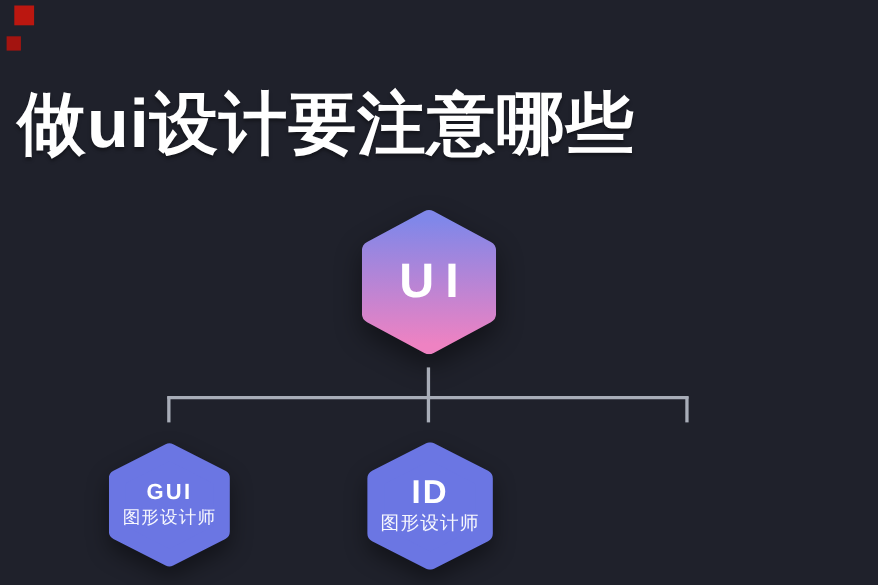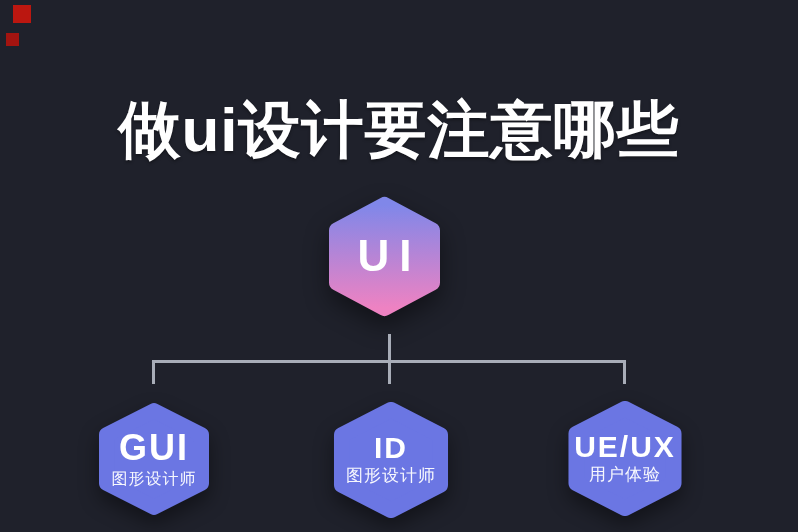--- a/index.html
+++ b/index.html
@@ -13,36 +13,36 @@
   }
 
   
   .red-sq { position: absolute; }
   .red-sq.sq1 { left: 13px; top: 5px;  width: 18px; height: 18px; background: var(--corner-mark-1, #bb1710); }
   .red-sq.sq2 { left: 6px;  top: 33px; width: 13px; height: 13px; background: var(--corner-mark-2, #a31410); }
 
   
   .title {
     position: absolute;
-    left: 0; right: 0; top: 96px;
+    left: 0; right: 0; top: 80px;
     margin: 0;
-    text-align: center;
     font-size: 62px;
     line-height: 1.1;
     font-weight: 900;
     letter-spacing: 1px;
     color: var(--title-text, #ffffff);
     text-shadow: 0 2px 3px rgba(0,0,0,.35);
+    padding-left: 16px;
   }
 
   
   .root-hex {
     position: absolute;
     left: 329px; top: 191px;
-    width: 111px; height: 131px;
+    width: 122px; height: 131px;
   }
   .root-hex svg { display: block; width: 100%; height: 100%;
     filter: drop-shadow(0 10px 12px rgba(0,0,0,.45)); }
   .root-label {
     position: absolute; left: 50%; top: 50%;
     transform: translate(-50%, -52%);
     color: var(--root-text, #ffffff);
     font-size: 44px;
     font-weight: 600;
     letter-spacing: 10px;
@@ -64,21 +64,21 @@
     filter: drop-shadow(0 9px 10px rgba(0,0,0,.42)); }
   .node .node-text {
     position: absolute; inset: 0;
     display: flex; flex-direction: column;
     align-items: center; justify-content: center;
     gap: 3px;
     color: var(--node-text, #ffffff);
     text-align: center;
   }
   .node .node-label {
-    font-size: 36px; font-weight: 700; letter-spacing: 2px; line-height: 1;
+    font-size: 20px; font-weight: 700; letter-spacing: 2px; line-height: 1;
   }
   .node .node-subtitle {
     font-size: 16px; font-weight: 400; letter-spacing: 1px; line-height: 1.2;
     opacity: .95; white-space: nowrap; font-family: Liberation Serif, serif;
   }
   .node.node-gui  { left: 99px;  top: 402px; width: 110px; height: 114px; }
   .node.node-id   { left: 333px; top: 402px; width: 116px; height: 116px; }
   .node.node-ueux { left: 567px; top: 401px; width: 116px; height: 115px; }
   .node.node-id .node-label, .node.node-ueux .node-label { font-size: 30px; }
   .node.node-id .node-subtitle, .node.node-ueux .node-subtitle { font-size: 17px; }
@@ -125,23 +125,14 @@
   <div class="node node-id">
     <svg viewBox="0 0 116 118">
       <polygon points="58,8 108,33.5 108,84.5 58,110 8,84.5 8,33.5" stroke-width="16" stroke-linejoin="round" fill="#6b76e3" stroke="#6b76e3"></polygon>
     </svg>
     <div class="node-text">
       <div class="node-label">ID</div>
       <div class="node-subtitle">图形设计师</div>
     </div>
   </div>
 
-  <div class="node node-ueux">
-    <svg viewBox="0 0 116 118">
-      <polygon points="58,8 108,33.5 108,84.5 58,110 8,84.5 8,33.5" stroke-width="16" stroke-linejoin="round" fill="#6b76e3" stroke="#6b76e3"></polygon>
-    </svg>
-    <div class="node-text">
-      <div class="node-label">UE/UX</div>
-      <div class="node-subtitle">用户体验</div>
-    </div>
-  </div>
 
 </div>
 
 </body></html>

